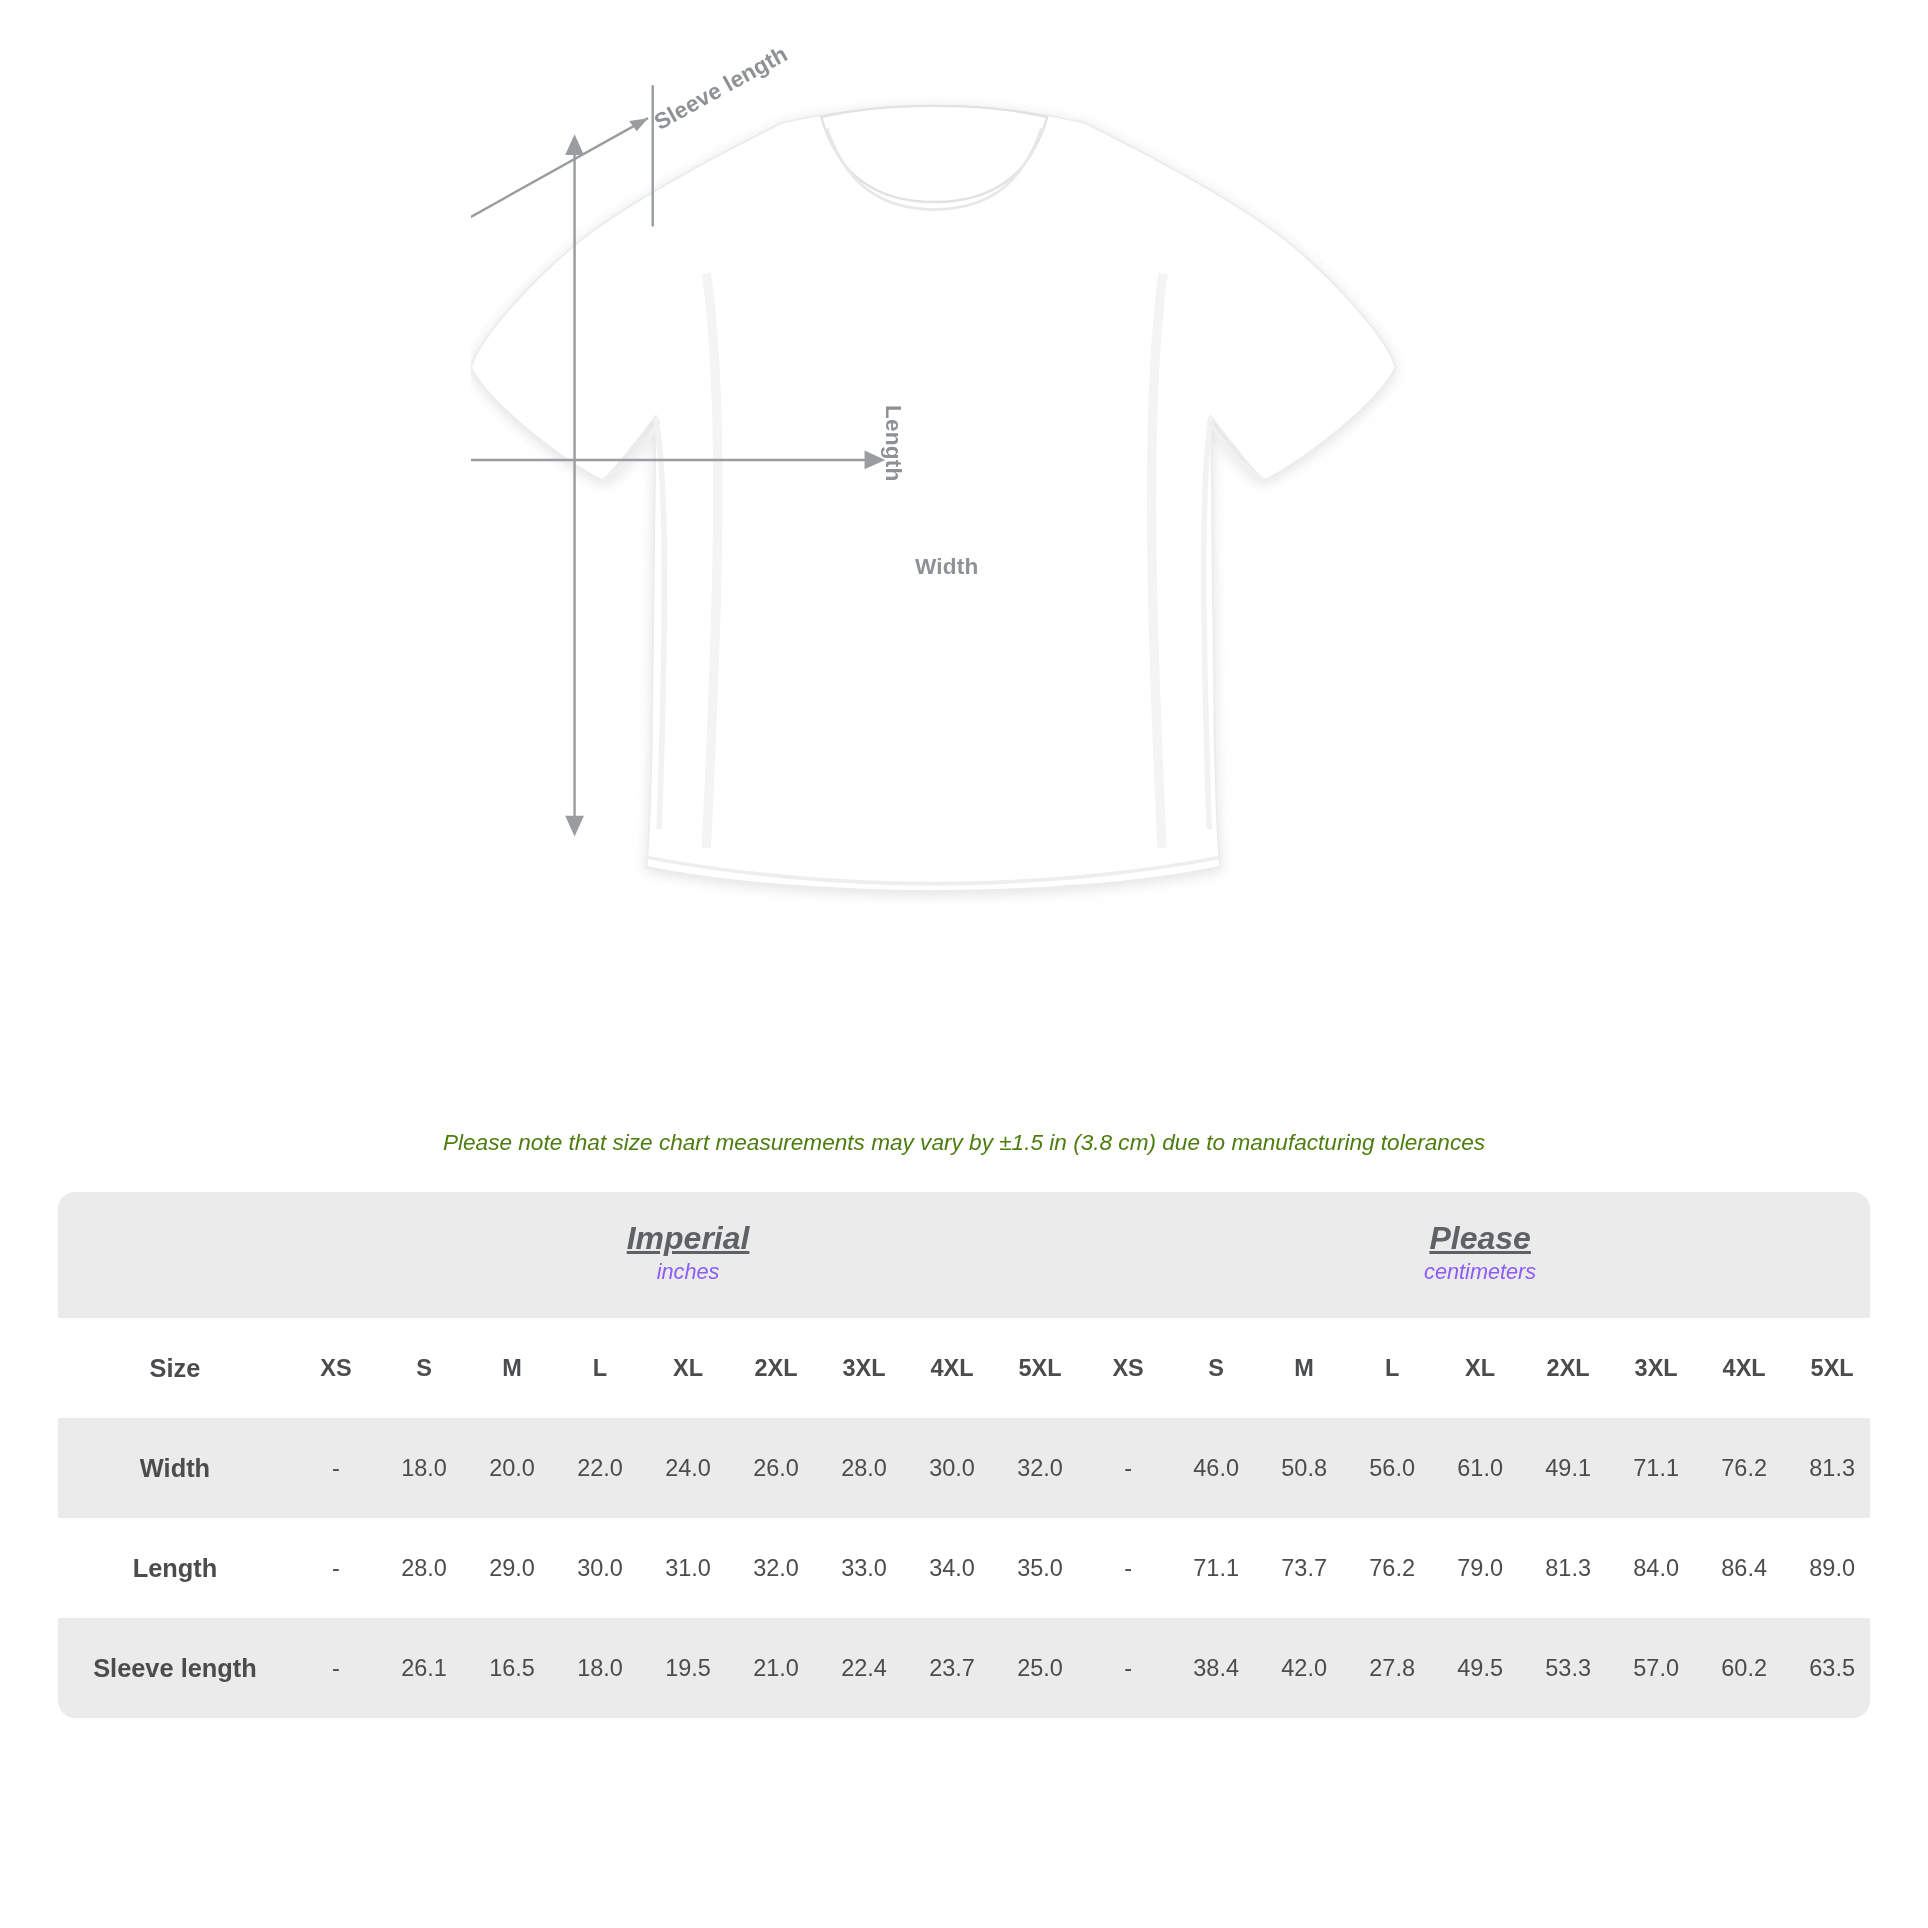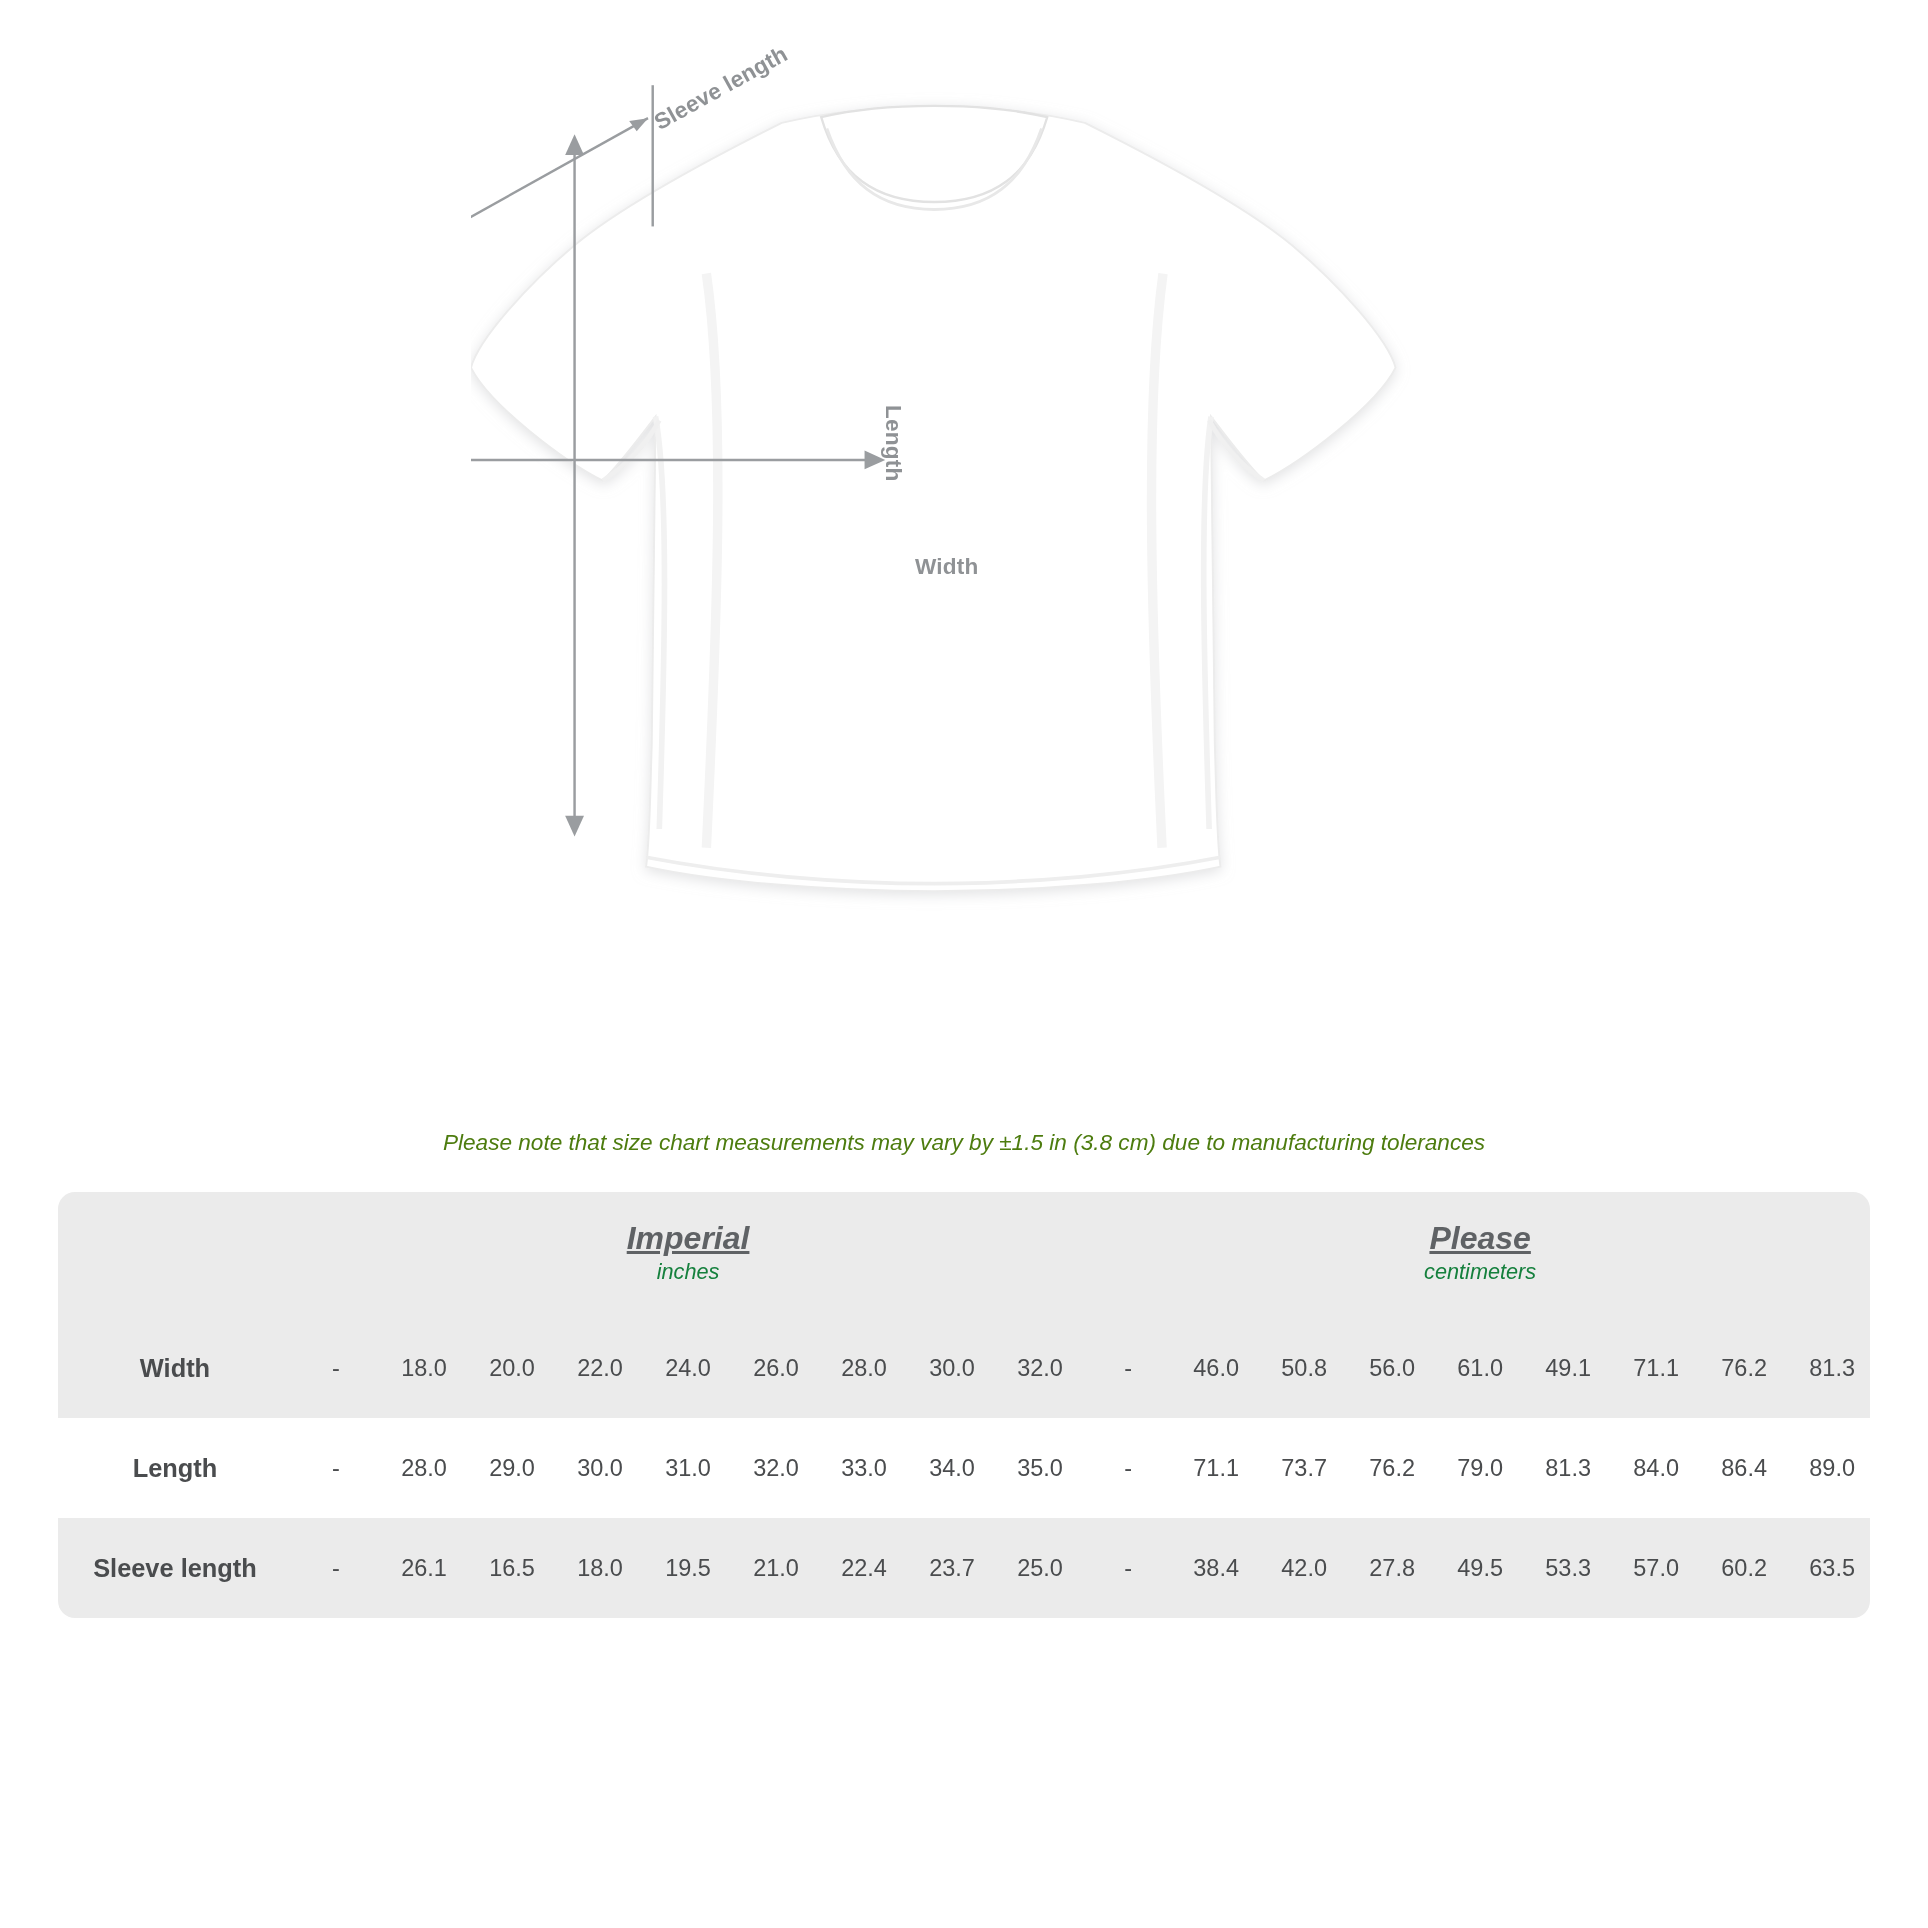--- a/index.html
+++ b/index.html
@@ -109,21 +109,21 @@
     font-size: 32px;
     font-weight: bold;
     font-style: italic;
     color: #5f6265;
     line-height: 1.1;
     text-decoration: underline;
   }
   .unit-sub {
     font-size: 21.7px;
     font-style: italic;
-    color: #15803d;
+    color: #8b5cf6;
     line-height: 1.5;
   }
   .unit-row td.spacer-cell { background: #ebebeb; }
 
   
   .head-row td {
     height: 98px;
     background: #ffffff;
     font-weight: bold;
     font-size: 25.4px;
@@ -261,20 +261,41 @@
           <td colspan="9">
             <div class="unit-title">Imperial</div>
             <div class="unit-sub">inches</div>
           </td>
           <td colspan="9">
             <div class="unit-title">Please</div>
             <div class="unit-sub">centimeters</div>
           </td>
         </tr>
 
+        <tr class="head-row">
+          <td class="rowlabel">Size</td>
+          <td>XS</td>
+          <td>S</td>
+          <td>M</td>
+          <td>L</td>
+          <td>XL</td>
+          <td>2XL</td>
+          <td>3XL</td>
+          <td>4XL</td>
+          <td>5XL</td>
+          <td>XS</td>
+          <td>S</td>
+          <td>M</td>
+          <td>L</td>
+          <td>XL</td>
+          <td>2XL</td>
+          <td>3XL</td>
+          <td>4XL</td>
+          <td>5XL</td>
+        </tr>
 
         <tr class="data-row alt">
           <td class="rowlabel">Width</td>
           <td>-</td>
           <td>18.0</td>
           <td>20.0</td>
           <td>22.0</td>
           <td>24.0</td>
           <td>26.0</td>
           <td>28.0</td>

